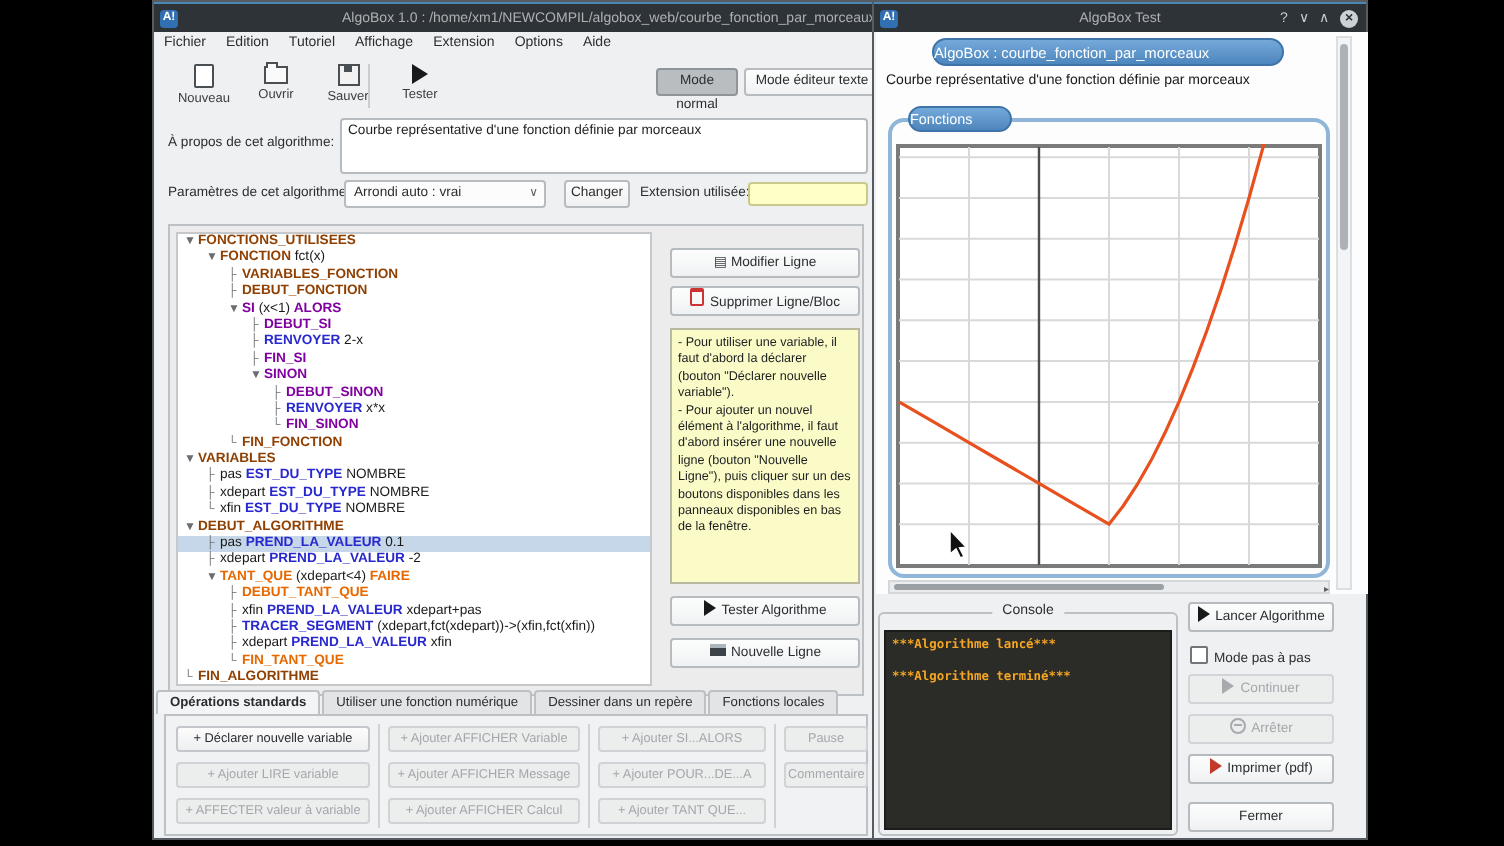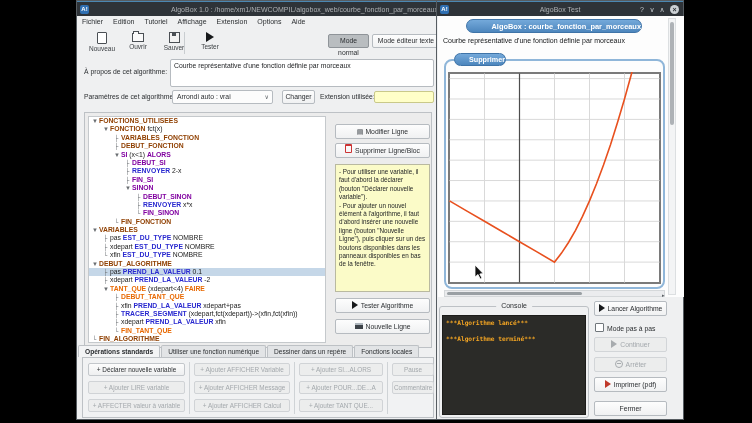--- a/index.html
+++ b/index.html
@@ -66,21 +66,21 @@
   .tab.active{background:#f3f4f5;font-weight:bold;}
   .bottom-panel{position:absolute;left:5px;top:356px;width:352px;height:61px;background:#f1f2f3;border:1px solid #bdc1c5;box-sizing:border-box;}
   .panel-col{position:absolute;top:0;}
   .gbtn{display:block;height:13px;margin-top:5px;width:100%;background:linear-gradient(#fcfcfc,#eeeff0);
         border:1px solid #c3c7cb;border-radius:2px;box-sizing:border-box;font-size:6.4px;line-height:11px;text-align:center;
         color:#2b2e31;font-family:"Liberation Sans",sans-serif;padding:0 1px;white-space:nowrap;overflow:hidden;}
   .gbtn.dis{color:#a3a8ac;background:#eceded;border-color:#d0d3d6;}
   .col-sep{position:absolute;top:4px;width:1px;height:52px;background:#cfd3d6;}
   
   .rw-white{position:absolute;left:1px;top:15px;width:246px;height:281px;background:#fdfdfd;}
-  .pill{background:linear-gradient(#74a9da,#4d86bd);border:1px solid #3f74a8;border-radius:7px;color:#fff;font-weight:bold;text-align:right;box-sizing:border-box;}
+  .pill{background:linear-gradient(#74a9da,#4d86bd);border:1px solid #3f74a8;border-radius:7px;color:#fff;font-weight:normal;text-align:left;box-sizing:border-box;}
   .main-badge{position:absolute;left:28px;top:3px;width:176px;height:14px;font-size:7.4px;line-height:13px;}
   .rw-desc{position:absolute;left:5px;top:21px;font-size:7px;color:#141618;}
   .graph-group{position:absolute;left:6px;top:43px;width:221px;height:230px;border:2px solid #8fb6d9;border-radius:8px;box-sizing:border-box;background:#fdfdfd;}
   .graph-badge{position:absolute;left:16px;top:37px;width:52px;height:13px;font-size:7.2px;line-height:12px;}
   .plot-wrap{position:absolute;left:2px;top:11px;width:213px;height:212px;}
   .hscroll{position:absolute;left:6px;top:274px;width:221px;height:7px;background:#ebecee;border:1px solid #d5d8da;box-sizing:border-box;}
   .hscroll .thumb{position:absolute;left:2px;top:1px;width:135px;height:3px;background:#9aa0a4;border-radius:2px;}
   .hs-arrow{position:absolute;left:224px;top:276px;font-size:5px;color:#5a5f63;}
   .vscroll{position:absolute;left:230px;top:2px;width:8px;height:277px;background:#f3f4f5;border:1px solid #dcdfe1;box-sizing:border-box;}
   .vscroll .thumb{position:absolute;left:1px;top:3px;width:4px;height:103px;background:#aeb2b6;border-radius:2px;}
@@ -238,21 +238,21 @@
             <line x1="1.5" y1="88.15853658536585" x2="211.5" y2="88.15853658536585" stroke="#d9d9d9" stroke-width="1"></line>
             <line x1="1.5" y1="67.76829268292684" x2="211.5" y2="67.76829268292684" stroke="#d9d9d9" stroke-width="1"></line>
             <line x1="1.5" y1="47.3780487804878" x2="211.5" y2="47.3780487804878" stroke="#d9d9d9" stroke-width="1"></line>
             <line x1="1.5" y1="26.98780487804879" x2="211.5" y2="26.98780487804879" stroke="#d9d9d9" stroke-width="1"></line>
             <line x1="1.5" y1="6.597560975609753" x2="211.5" y2="6.597560975609753" stroke="#d9d9d9" stroke-width="1"></line>
             <line x1="71.5" y1="1.5" x2="71.5" y2="210.5" stroke="#4d4d4d" stroke-width="1.2"></line>
             <polyline points="1.5,128.9 19.0,139.1 36.5,149.3 54.0,159.5 71.5,169.7 89.0,179.9 106.5,190.1 113.5,181.1 120.5,170.5 127.5,158.3 134.5,144.4 141.5,128.9 148.5,111.8 155.5,93.1 162.5,72.7 169.5,50.6 176.5,27.0 183.5,1.7 190.5,-25.2 197.5,-53.8" fill="none" stroke="#e8501e" stroke-width="1.6"></polyline>
           </svg>
       </div>
     </div>
-    <div class="pill graph-badge">Supprimer</div>
+    <div class="pill graph-badge">Fonctions</div>
     <div class="hscroll">
         <div class="thumb"></div>
       </div>
     <span class="hs-arrow">▸</span>
     <div class="vscroll">
         <div class="thumb"></div>
       </div>
   </div>
 
   <div class="console-group">

